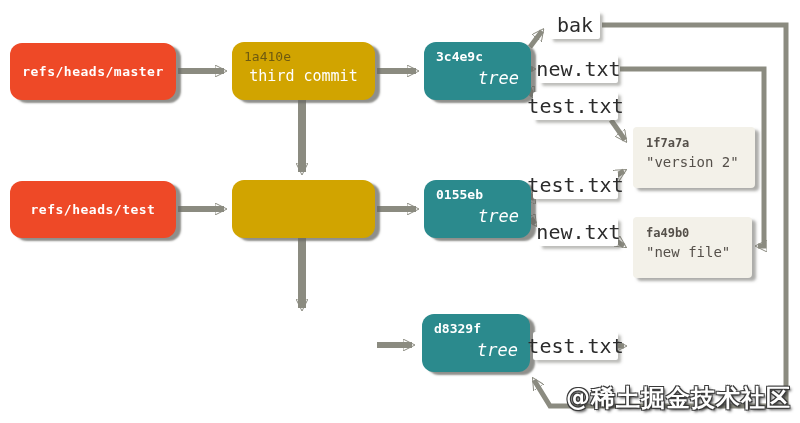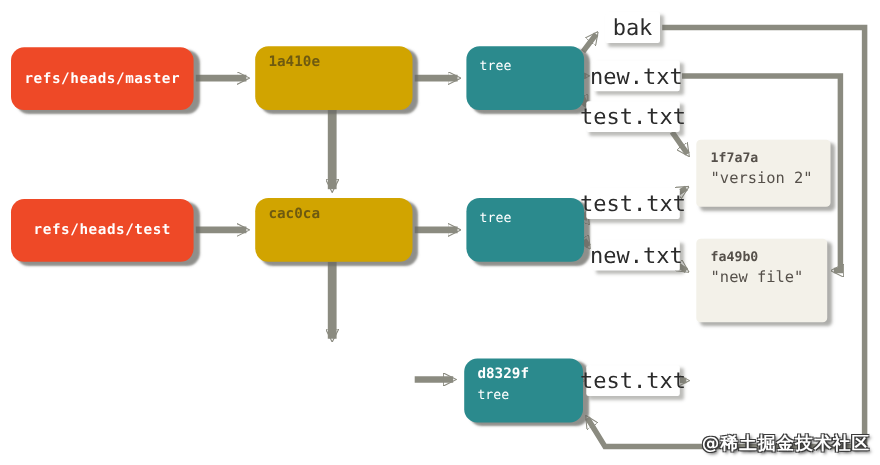--- a/index.html
+++ b/index.html
@@ -12,44 +12,44 @@
   .ref {
     background:var(--ref-bg,#ee4927); color:var(--ref-text,#fff);
     border-radius:12px; display:flex; align-items:center; justify-content:center;
     font-size:13px; font-weight:bold; letter-spacing:.5px;
     box-shadow:5px 3px 2px rgba(106,106,100,.75);
   }
   .commit {
     background:var(--commit-bg,#d1a400); border-radius:12px; padding:7px 0 0 12px;
     box-shadow:5px 3px 2px rgba(106,106,100,.75);
   }
-  .commit .hash { font-size:13px; font-weight:bold; color:var(--commit-hash,#6e5a10); }
+  .commit .hash { font-size:13px; font-weight:normal; color:var(--commit-hash,#6e5a10); }
   .commit .lbl { font-size:15px; color:var(--commit-text,#fff); text-align:center; margin:3px 12px 0 0; white-space:nowrap; }
   .tree {
     background:var(--tree-bg,#2b8a8d); border-radius:12px; padding:7px 0 0 12px;
     box-shadow:5px 3px 2px rgba(106,106,100,.75); color:var(--tree-text,#fff);
   }
   .tree .hash { font-size:13px; font-weight:bold; }
-  .tree .lbl { font-size:12px; text-align:left; margin:4px 12px 0 0; }
+  .tree .lbl { font-size:17px; text-align:right; margin:4px 12px 0 0;font-style:italic; }
   .filelabel {
     background:var(--label-bg,#fff); color:var(--label-text,#2b2b2b);
     display:flex; align-items:center; justify-content:center;
     font-size:20px; border-radius:2px;
     box-shadow:3px 3px 3px rgba(106,106,100,.45);
   }
   .blob {
     background:var(--blob-bg,#f3f1e9); color:var(--blob-text,#55504a);
     border-radius:4px; padding:9px 0 0 13px;
     box-shadow:4px 3px 3px rgba(106,106,100,.55);
   }
   .blob .hash { font-size:12px; font-weight:bold; }
   .blob .lbl { font-size:14px; margin-top:4px; white-space:nowrap; }
   .watermark {
     position:absolute; right:9px; bottom:9px;
-    font-family:"DejaVu Sans", sans-serif; font-weight:bold; font-size:16px;
+    font-family:"DejaVu Sans", sans-serif; font-weight:bold; font-size:24px;
     color:#ffffff; letter-spacing:1px;
     text-shadow:-1px -1px 0 #3a3a3a, 1px -1px 0 #3a3a3a, -1px 1px 0 #3a3a3a,
                  1px 1px 0 #3a3a3a, 2px 2px 3px #2a2a2a;
   }
 </style>
 </head>
 <body>
 
 <div class="canvas">
 
@@ -82,32 +82,34 @@
 
   <div class="node ref" style="left:10px; top:181px; width:166px; height:57px;">
     <span>refs/heads/test</span>
   </div>
   <div class="node ref" style="left:10px; top:43px; width:166px; height:57px;">
     <span>refs/heads/master</span>
   </div>
 
   <div class="node commit" style="left:232px; top:42px; width:143px; height:58px;">
     <div class="hash">1a410e</div>
+    <div class="lbl">third commit</div>
   </div>
   <div class="node commit" style="left:232px; top:180px; width:143px; height:58px;">
-    <div class="hash">cac0ca</div>
   </div>
 
   <div class="node tree" style="left:424px; top:42px; width:107px; height:58px;">
+    <div class="hash">3c4e9c</div>
     <div class="lbl">tree</div>
   </div>
   <div class="node tree" style="left:424px; top:180px; width:107px; height:58px;">
+    <div class="hash">0155eb</div>
     <div class="lbl">tree</div>
   </div>
-  <div class="node tree" style="left:422px; top:326px; width:108px; height:58px;">
+  <div class="node tree" style="left:422px; top:314px; width:108px; height:58px;">
     <div class="hash">d8329f</div>
     <div class="lbl">tree</div>
   </div>
 
   <div class="node filelabel" style="left:550px; top:11px; width:50px; height:28px;">
     <span>bak</span>
   </div>
   <div class="node filelabel" style="left:539px; top:55px; width:79px; height:28px;">
     <span>new.txt</span>
   </div>
@@ -121,19 +123,19 @@
     <span>new.txt</span>
   </div>
   <div class="node filelabel" style="left:533px; top:332px; width:85px; height:28px;">
     <span>test.txt</span>
   </div>
 
   <div class="node blob" style="left:633px; top:127px; width:122px; height:61px;">
     <div class="hash">1f7a7a</div>
     <div class="lbl">"version 2"</div>
   </div>
-  <div class="node blob" style="left:633px; top:217px; width:119px; height:76px;">
+  <div class="node blob" style="left:633px; top:217px; width:119px; height:61px;">
     <div class="hash">fa49b0</div>
     <div class="lbl">"new file"</div>
   </div>
 
   <div class="watermark">@稀土掘金技术社区</div>
 </div>
 
 </body></html>

